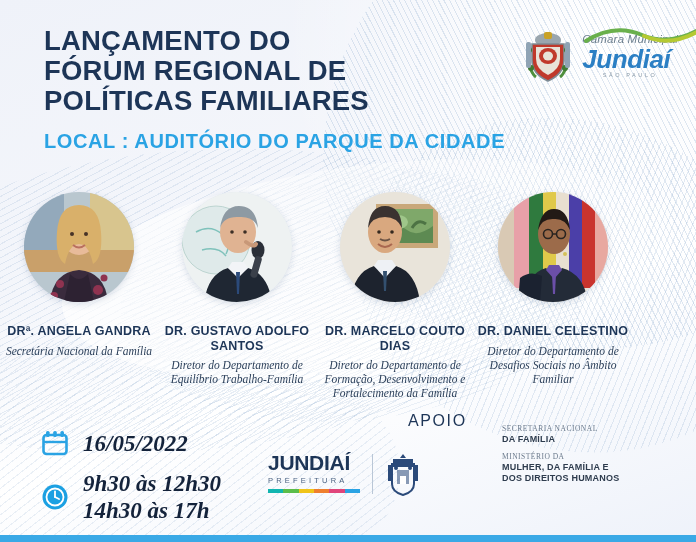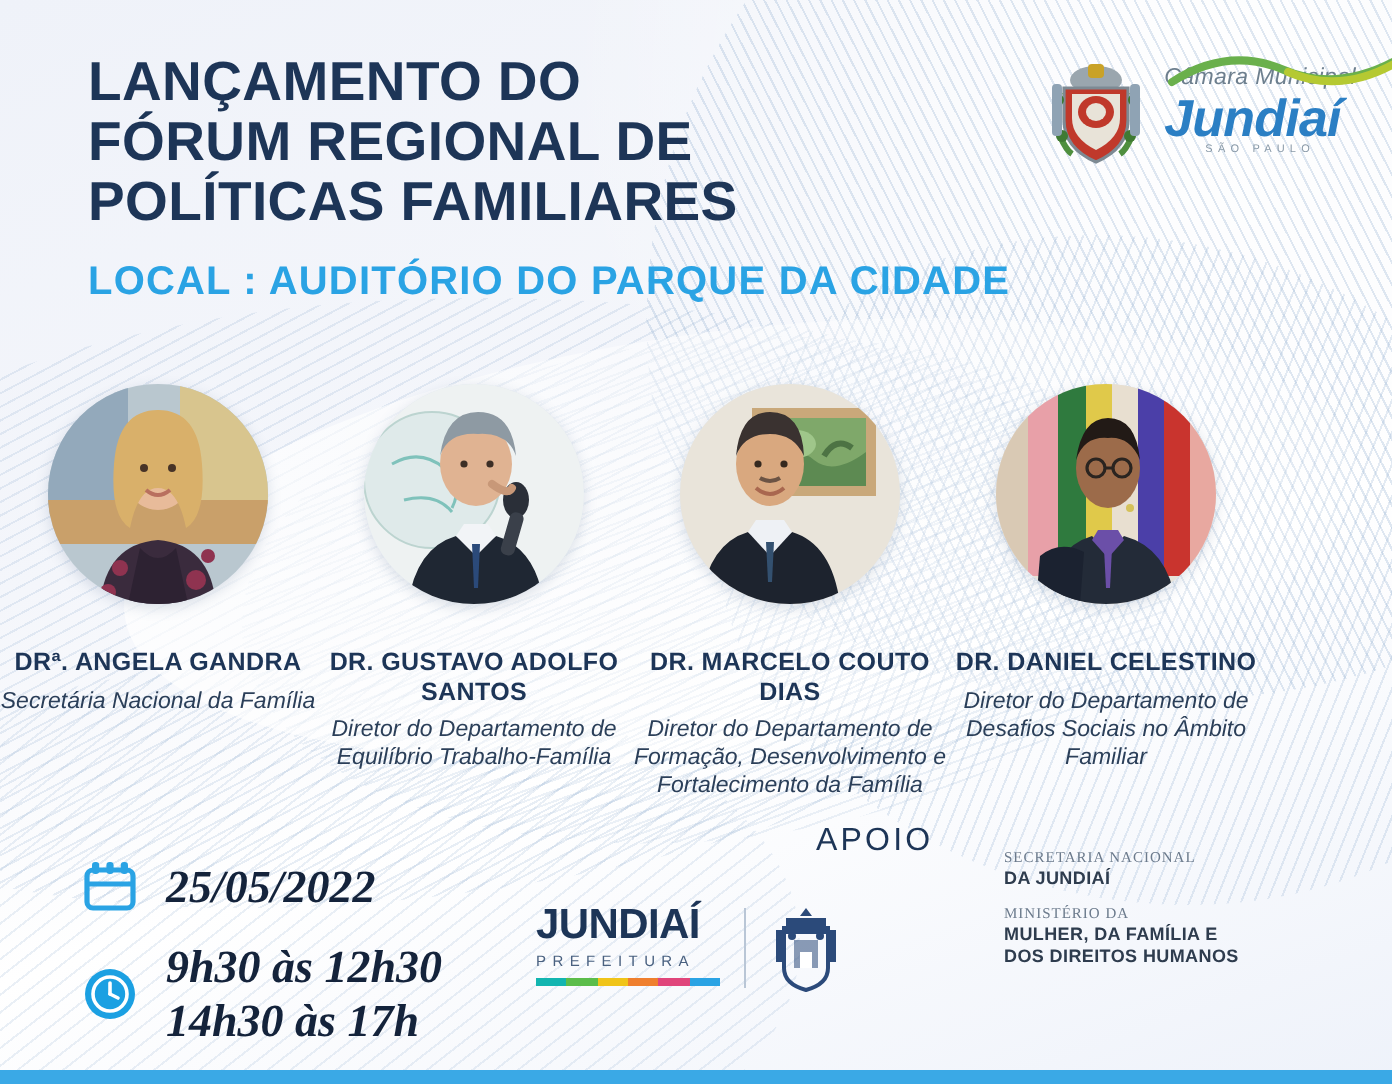--- a/index.html
+++ b/index.html
@@ -76,21 +76,21 @@
   .speaker{flex:1;display:flex;flex-direction:column;align-items:center;}
   .photo{
     width:110px;height:110px;border-radius:50%;overflow:hidden;position:relative;
     box-shadow:0 2px 7px rgba(60,90,130,.18);background:#dfe6ef;
   }
   .sp-name{
     margin-top:22px;font-weight:bold;font-size:12.5px;color:#1d3557;
     text-align:center;line-height:14.5px;text-transform:uppercase;letter-spacing:.2px;
   }
   .sp-role{
-    margin-top:5px;font-family:Liberation Sans, sans-serif;font-style:italic;
+    margin-top:5px;font-family:Liberation Serif, serif;font-style:italic;
     font-size:11.5px;color:#2b3f59;text-align:center;line-height:14px;
     max-width:172px;
   }
   
   .datetime{position:absolute;left:40px;top:428px;z-index:6;}
   .dt-row{display:flex;align-items:center;gap:13px;margin-bottom:12px;}
   .dt-text{
     font-family:"Liberation Serif",serif;font-weight:bold;font-style:italic;
     font-size:23px;color:#14233b;line-height:27px;white-space:nowrap;
   }
@@ -271,21 +271,21 @@
 
   <div class="datetime">
     <div class="dt-row">
       <svg width="30" height="30" viewBox="0 0 30 30">
         <rect x="6" y="3" width="3.6" height="6" rx="1.6" fill="#2aa3e4"></rect>
         <rect x="13.2" y="3" width="3.6" height="6" rx="1.6" fill="#2aa3e4"></rect>
         <rect x="20.4" y="3" width="3.6" height="6" rx="1.6" fill="#2aa3e4"></rect>
         <rect x="3.5" y="7" width="23" height="19" rx="3" fill="none" stroke="#2aa3e4" stroke-width="2.6"></rect>
         <line x1="3.5" y1="14" x2="26.5" y2="14" stroke="#2aa3e4" stroke-width="2.4"></line>
       </svg>
-      <div class="dt-text">25/05/2022</div>
+      <div class="dt-text">16/05/2022</div>
     </div>
     <div class="dt-row">
       <svg width="30" height="30" viewBox="0 0 30 30">
         <circle cx="15" cy="15" r="12.5" fill="#1ba0e2"></circle>
         <circle cx="15" cy="15" r="8.5" fill="none" stroke="#ffffff" stroke-width="1.8"></circle>
         <line x1="15" y1="15" x2="15" y2="9.5" stroke="#ffffff" stroke-width="1.8" stroke-linecap="round"></line>
         <line x1="15" y1="15" x2="19" y2="17" stroke="#ffffff" stroke-width="1.8" stroke-linecap="round"></line>
       </svg>
       <div>
         <div class="dt-text">9h30 às 12h30</div>
@@ -322,21 +322,21 @@
         <rect x="29" y="13" width="4" height="16" fill="#2b4a7a"></rect>
         <circle cx="11" cy="16" r="2" fill="#2b4a7a"></circle>
         <circle cx="25" cy="16" r="2" fill="#2b4a7a"></circle>
       </svg>
     </div>
   </div>
 
   <div class="gov">
     <div class="gov-group">
       <div class="gov-small">SECRETARIA NACIONAL</div>
-      <div class="gov-bold">DA JUNDIAÍ</div>
+      <div class="gov-bold">DA FAMÍLIA</div>
     </div>
     <div class="gov-group">
       <div class="gov-small">MINISTÉRIO DA</div>
       <div class="gov-bold">MULHER, DA FAMÍLIA E</div>
       <div class="gov-bold">DOS DIREITOS HUMANOS</div>
     </div>
   </div>
 
   <div class="bottom-bar"></div>
 </div>

